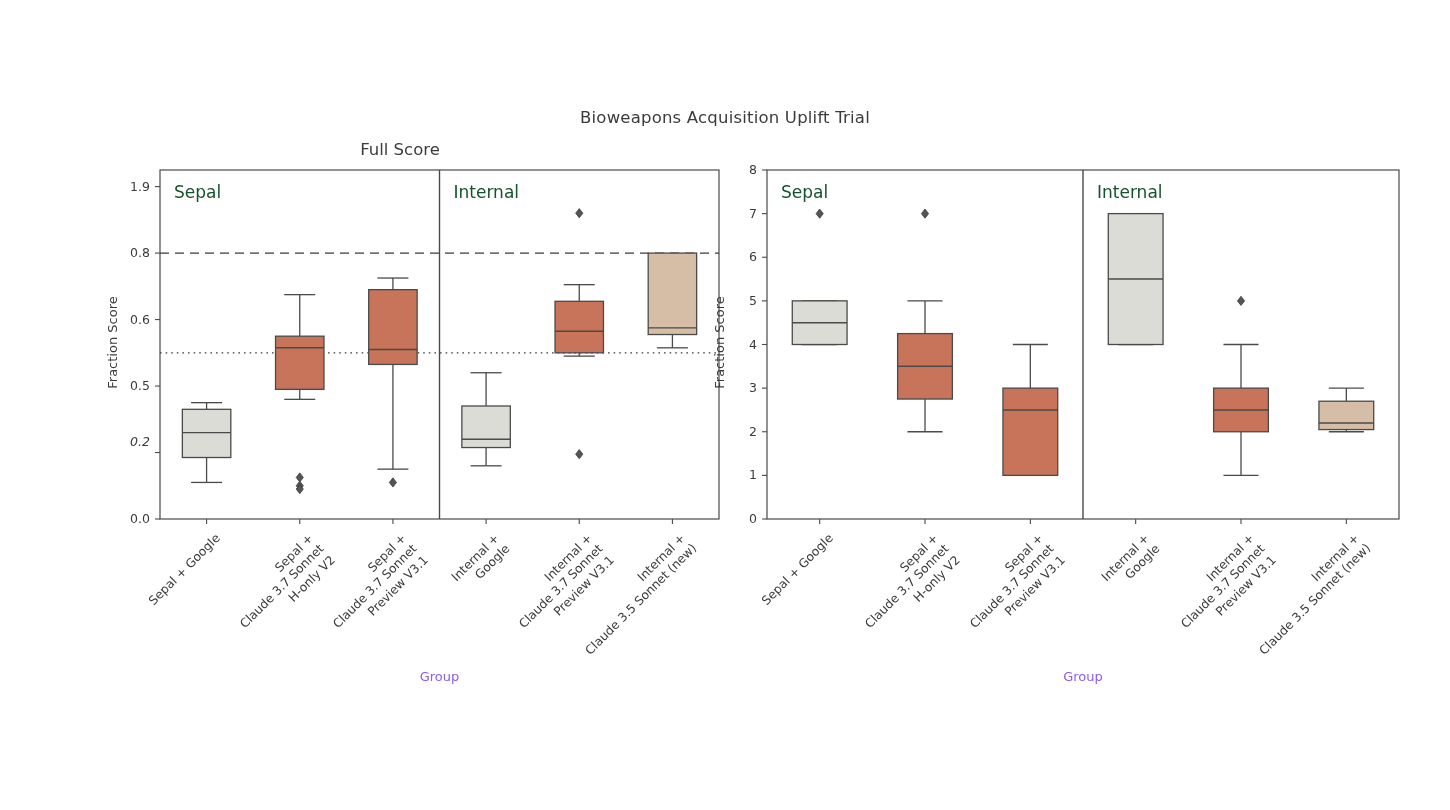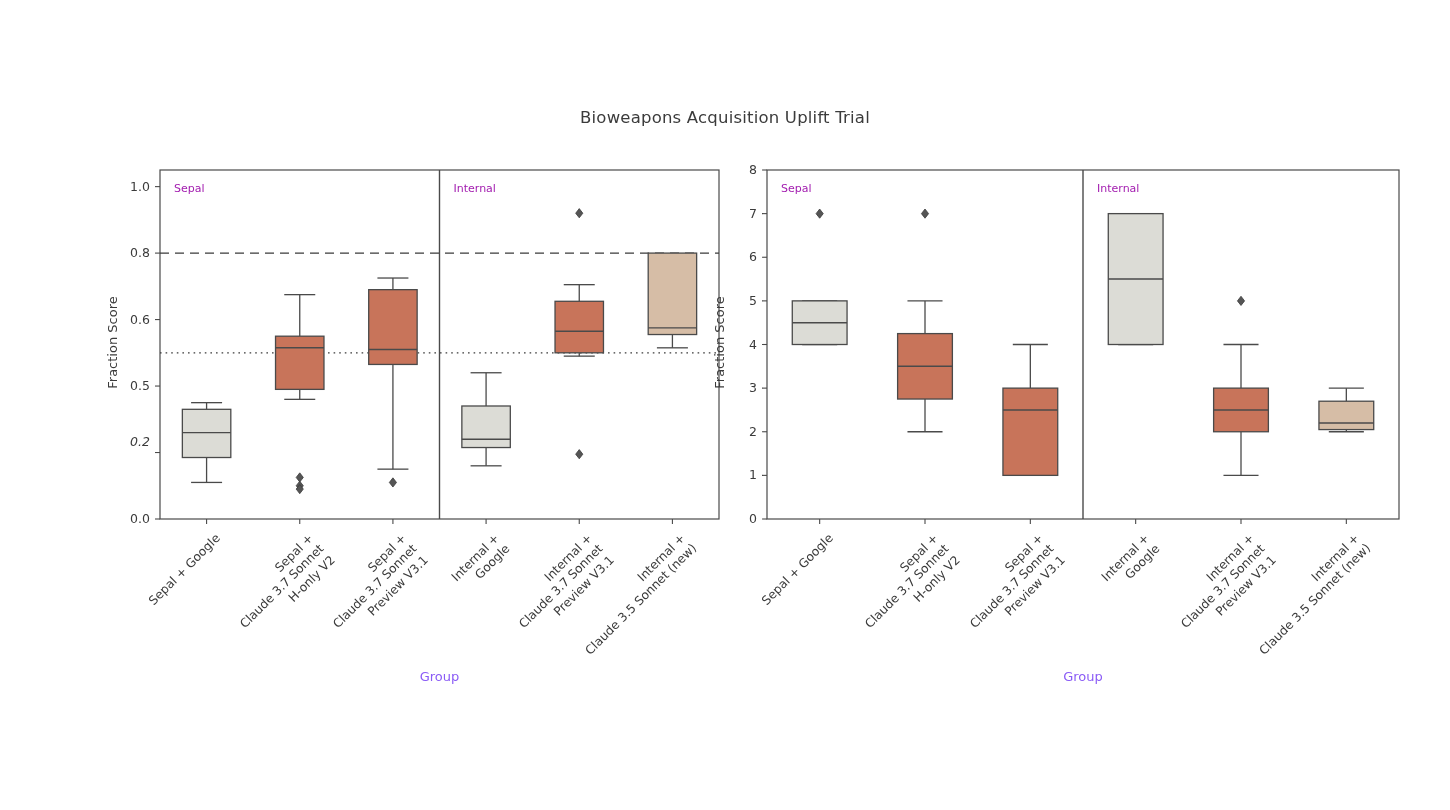--- a/index.html
+++ b/index.html
@@ -74,33 +74,34 @@
     font-size: 12.2px;
     color: #3b3b3b;
     white-space: nowrap;
     transform-origin: 100% 0%;
     transform: rotate(-45deg);
     text-align: right;
     line-height: 1.25;
   }
   .facet-label {
     position: absolute;
-    font-size: 11px;
-    color: #a21caf;
+    font-size: 17px;
+    color: #14532d;
     white-space: nowrap;
   }
 </style>
 </head>
 <body>
 
 <div id="root">
 
   <div class="suptitle">Bioweapons Acquisition Uplift Trial</div>
 
   <div class="panel" id="panel-left" style="left:60px; top:140px; width:680px; height:660px;">
+    <div class="panel-title">Full Score</div>
     <svg class="plot-svg" id="svg-left" width="680" height="660">
         <rect x="100" y="30" width="559" height="349" fill="none" stroke="#4a4a4a" stroke-width="1.2"></rect>
         <line x1="95" x2="100" y1="379" y2="379" stroke="#4a4a4a" stroke-width="1.1"></line>
         <line x1="95" x2="100" y1="312.5238095238095" y2="312.5238095238095" stroke="#4a4a4a" stroke-width="1.1"></line>
         <line x1="95" x2="100" y1="246.04761904761907" y2="246.04761904761907" stroke="#4a4a4a" stroke-width="1.1"></line>
         <line x1="95" x2="100" y1="179.57142857142858" y2="179.57142857142858" stroke="#4a4a4a" stroke-width="1.1"></line>
         <line x1="95" x2="100" y1="113.09523809523813" y2="113.09523809523813" stroke="#4a4a4a" stroke-width="1.1"></line>
         <line x1="95" x2="100" y1="46.61904761904765" y2="46.61904761904765" stroke="#4a4a4a" stroke-width="1.1"></line>
         <line x1="100" x2="659" y1="113.09523809523813" y2="113.09523809523813" stroke="#3b3b3b" stroke-width="1.2" stroke-dasharray="9,6"></line>
         <line x1="100" x2="659" y1="212.80952380952382" y2="212.80952380952382" stroke="#3b3b3b" stroke-width="1.2" stroke-dasharray="1.6,4"></line>
@@ -164,21 +165,21 @@
           <rect x="588.1933333333334" y="113.09523809523813" width="48.44666666666667" height="81.43333333333331" fill="#d6bda6" stroke="#4a4a4a" stroke-width="1.3"></rect>
           <line x1="588.1933333333334" x2="636.6400000000001" y1="187.8809523809524" y2="187.8809523809524" stroke="#4a4a4a" stroke-width="1.4"></line>
         </g>
         <line x1="612.4166666666667" x2="612.4166666666667" y1="379" y2="384" stroke="#4a4a4a" stroke-width="1.1"></line>
       </svg>
   <div class="tick-label" style="left: 38px; top: 371px; width: 52px; text-align: right;">0.0</div>
       <div class="tick-label" style="left: 38px; top: 294px; width: 52px; font-style: italic;">0.2</div>
       <div class="tick-label" style="left: 38px; top: 238.048px; width: 52px;">0.5</div>
       <div class="tick-label" style="left: 38px; top: 171.571px; width: 52px;">0.6</div>
       <div class="tick-label" style="left: 38px; top: 105.095px; width: 52px;">0.8</div>
-      <div class="tick-label" style="left: 38px; top: 38.619px; width: 52px;">1.0</div>
+      <div class="tick-label" style="left: 38px; top: 38.619px; width: 52px;">1.9</div>
       <div class="facet-label" style="left: 114px; top: 42px;">Sepal</div>
       <div class="facet-label" style="left: 393.5px; top: 42px;">Internal</div>
       <div class="cat-label" style="left: 2.58333px; top: 391px; width: 150px;">Sepal + Google</div>
       <div class="cat-label" style="left: 95.75px; top: 391px; width: 150px;">Sepal +<br>Claude 3.7 Sonnet<br>H-only V2</div>
       <div class="cat-label" style="left: 188.917px; top: 391px; width: 150px;">Sepal +<br>Claude 3.7 Sonnet<br>Preview V3.1</div>
       <div class="cat-label" style="left: 282.083px; top: 391px; width: 150px;">Internal +<br>Google</div>
       <div class="cat-label" style="left: 375.25px; top: 391px; width: 150px;">Internal +<br>Claude 3.7 Sonnet<br>Preview V3.1</div>
       <div class="cat-label" style="left: 468.417px; top: 391px; width: 150px;">Internal +<br>Claude 3.5 Sonnet (new)</div>
       <div class="axis-label-x" style="left: 100px; width: 559px; top: 529px;">Group</div>
       <div class="axis-label-y" style="left: -28px; top: 194.5px; width: 160px; text-align: center;">Fraction Score</div>

